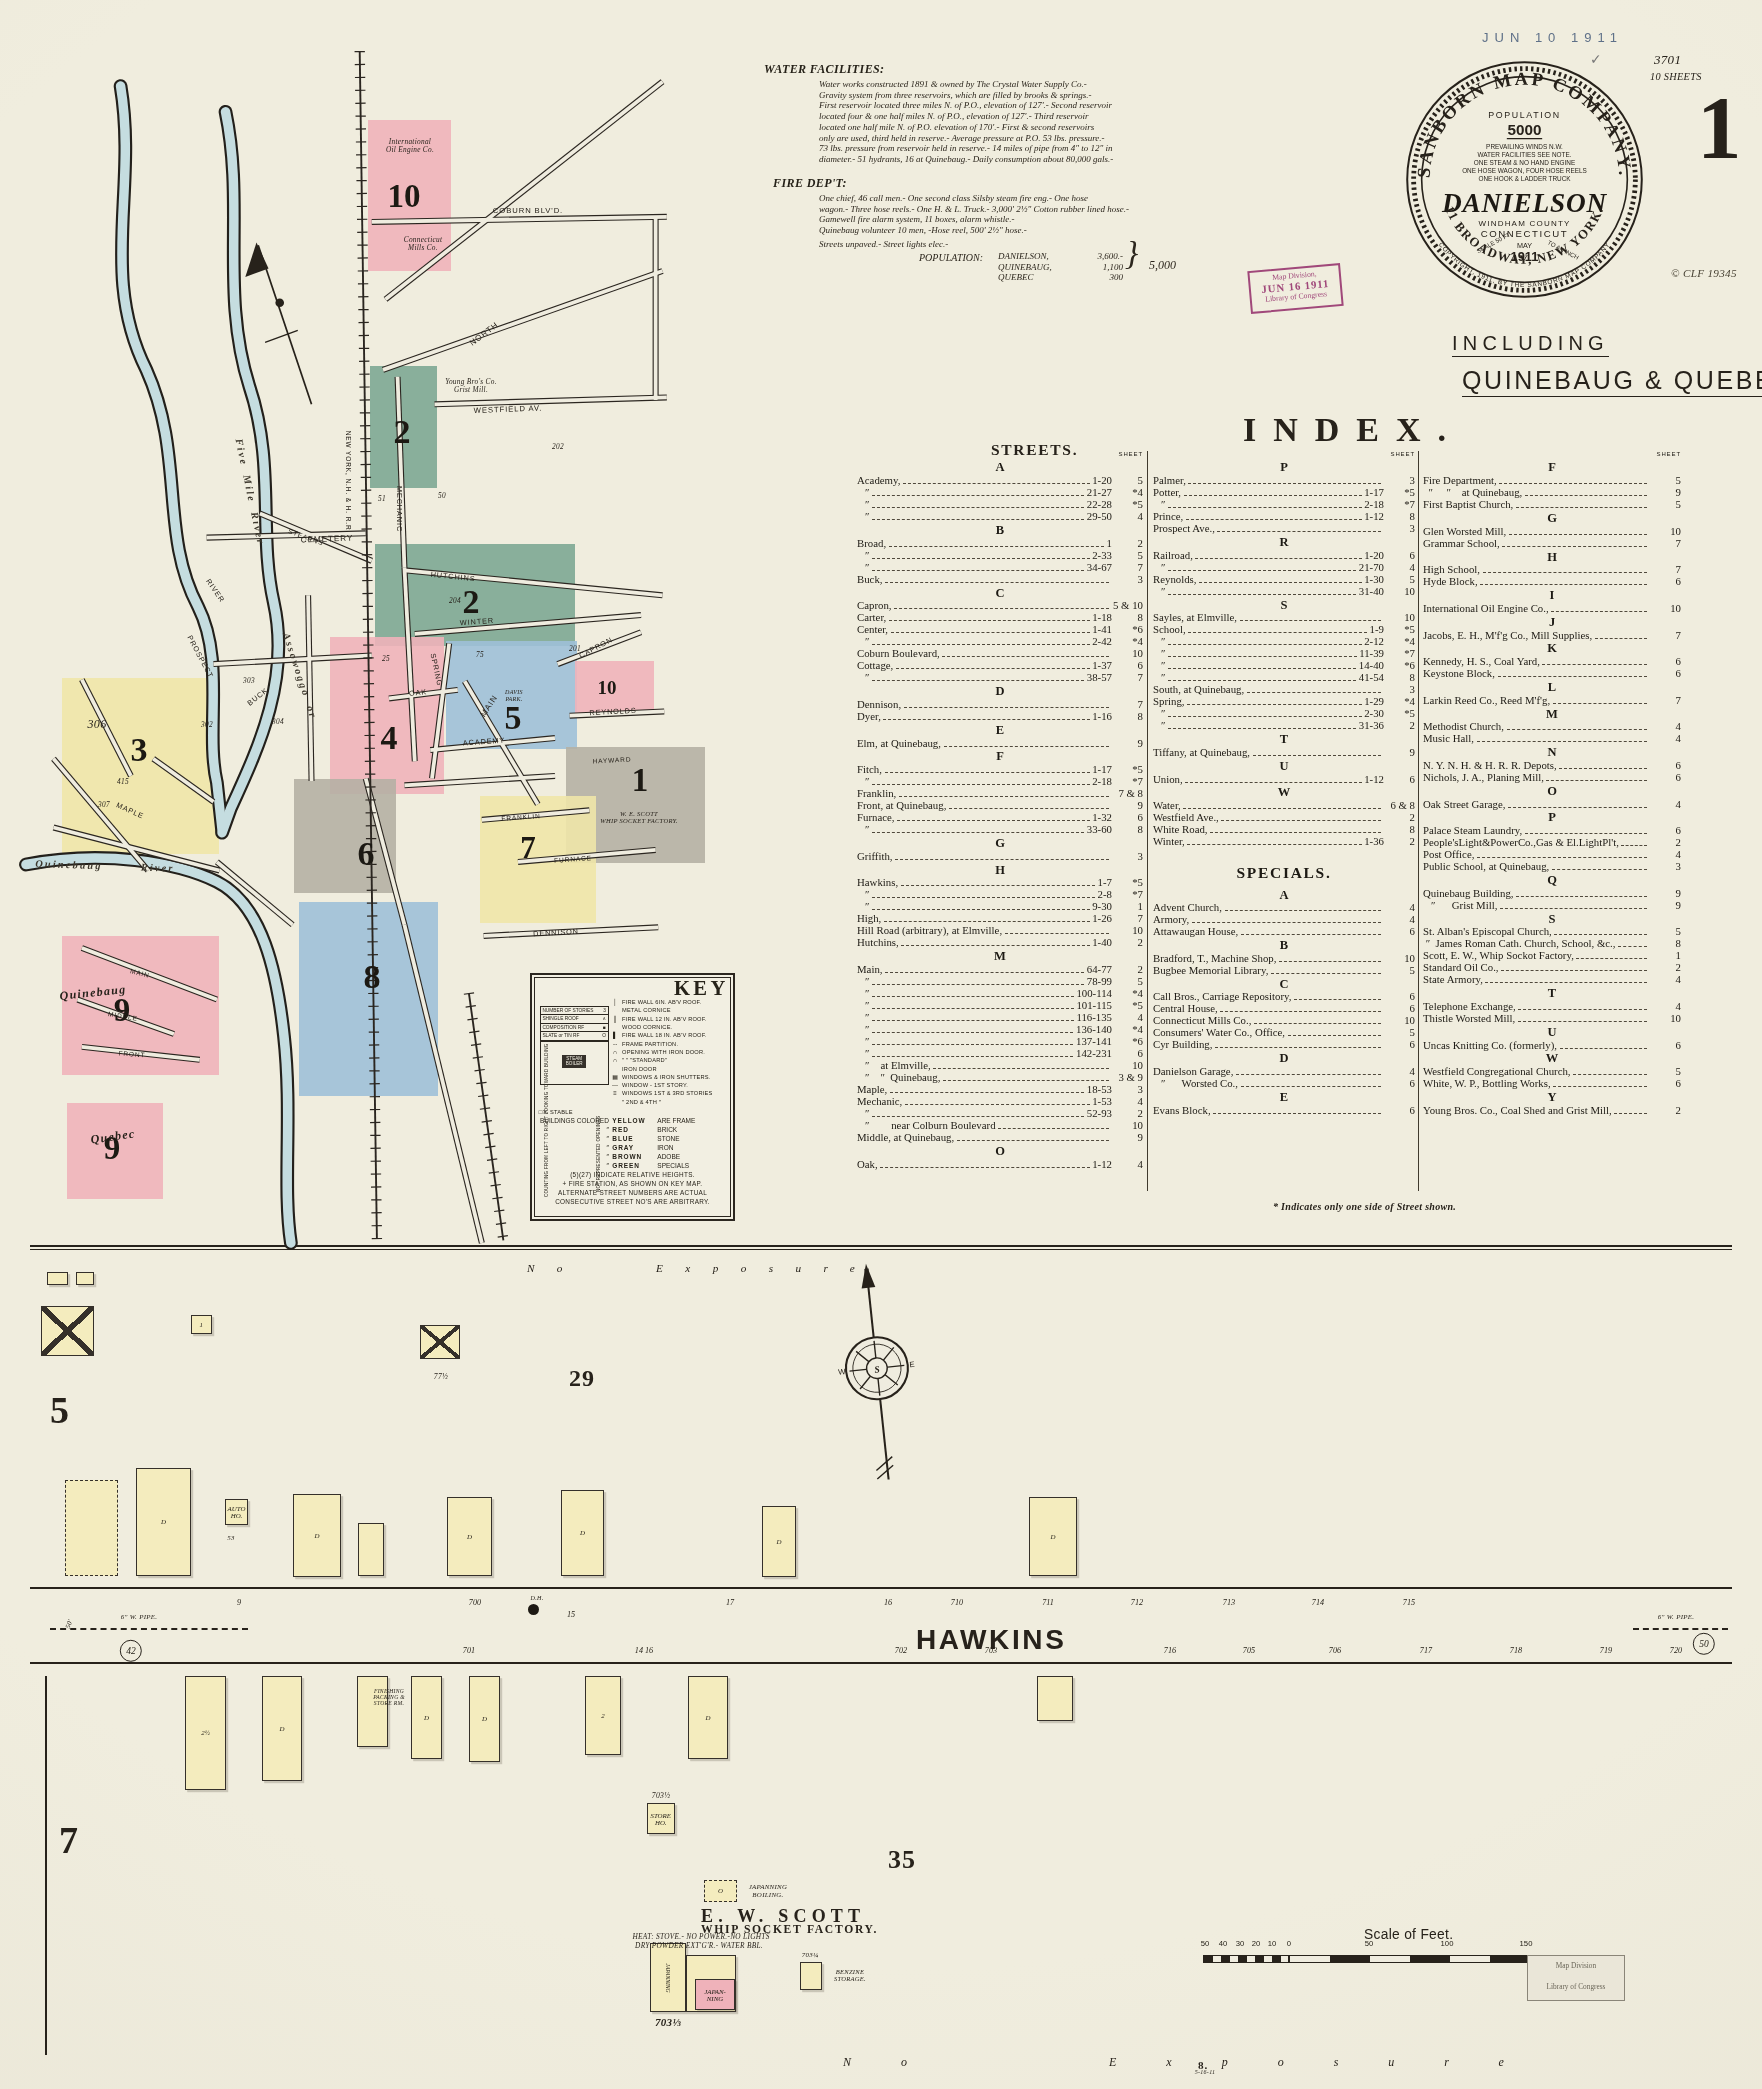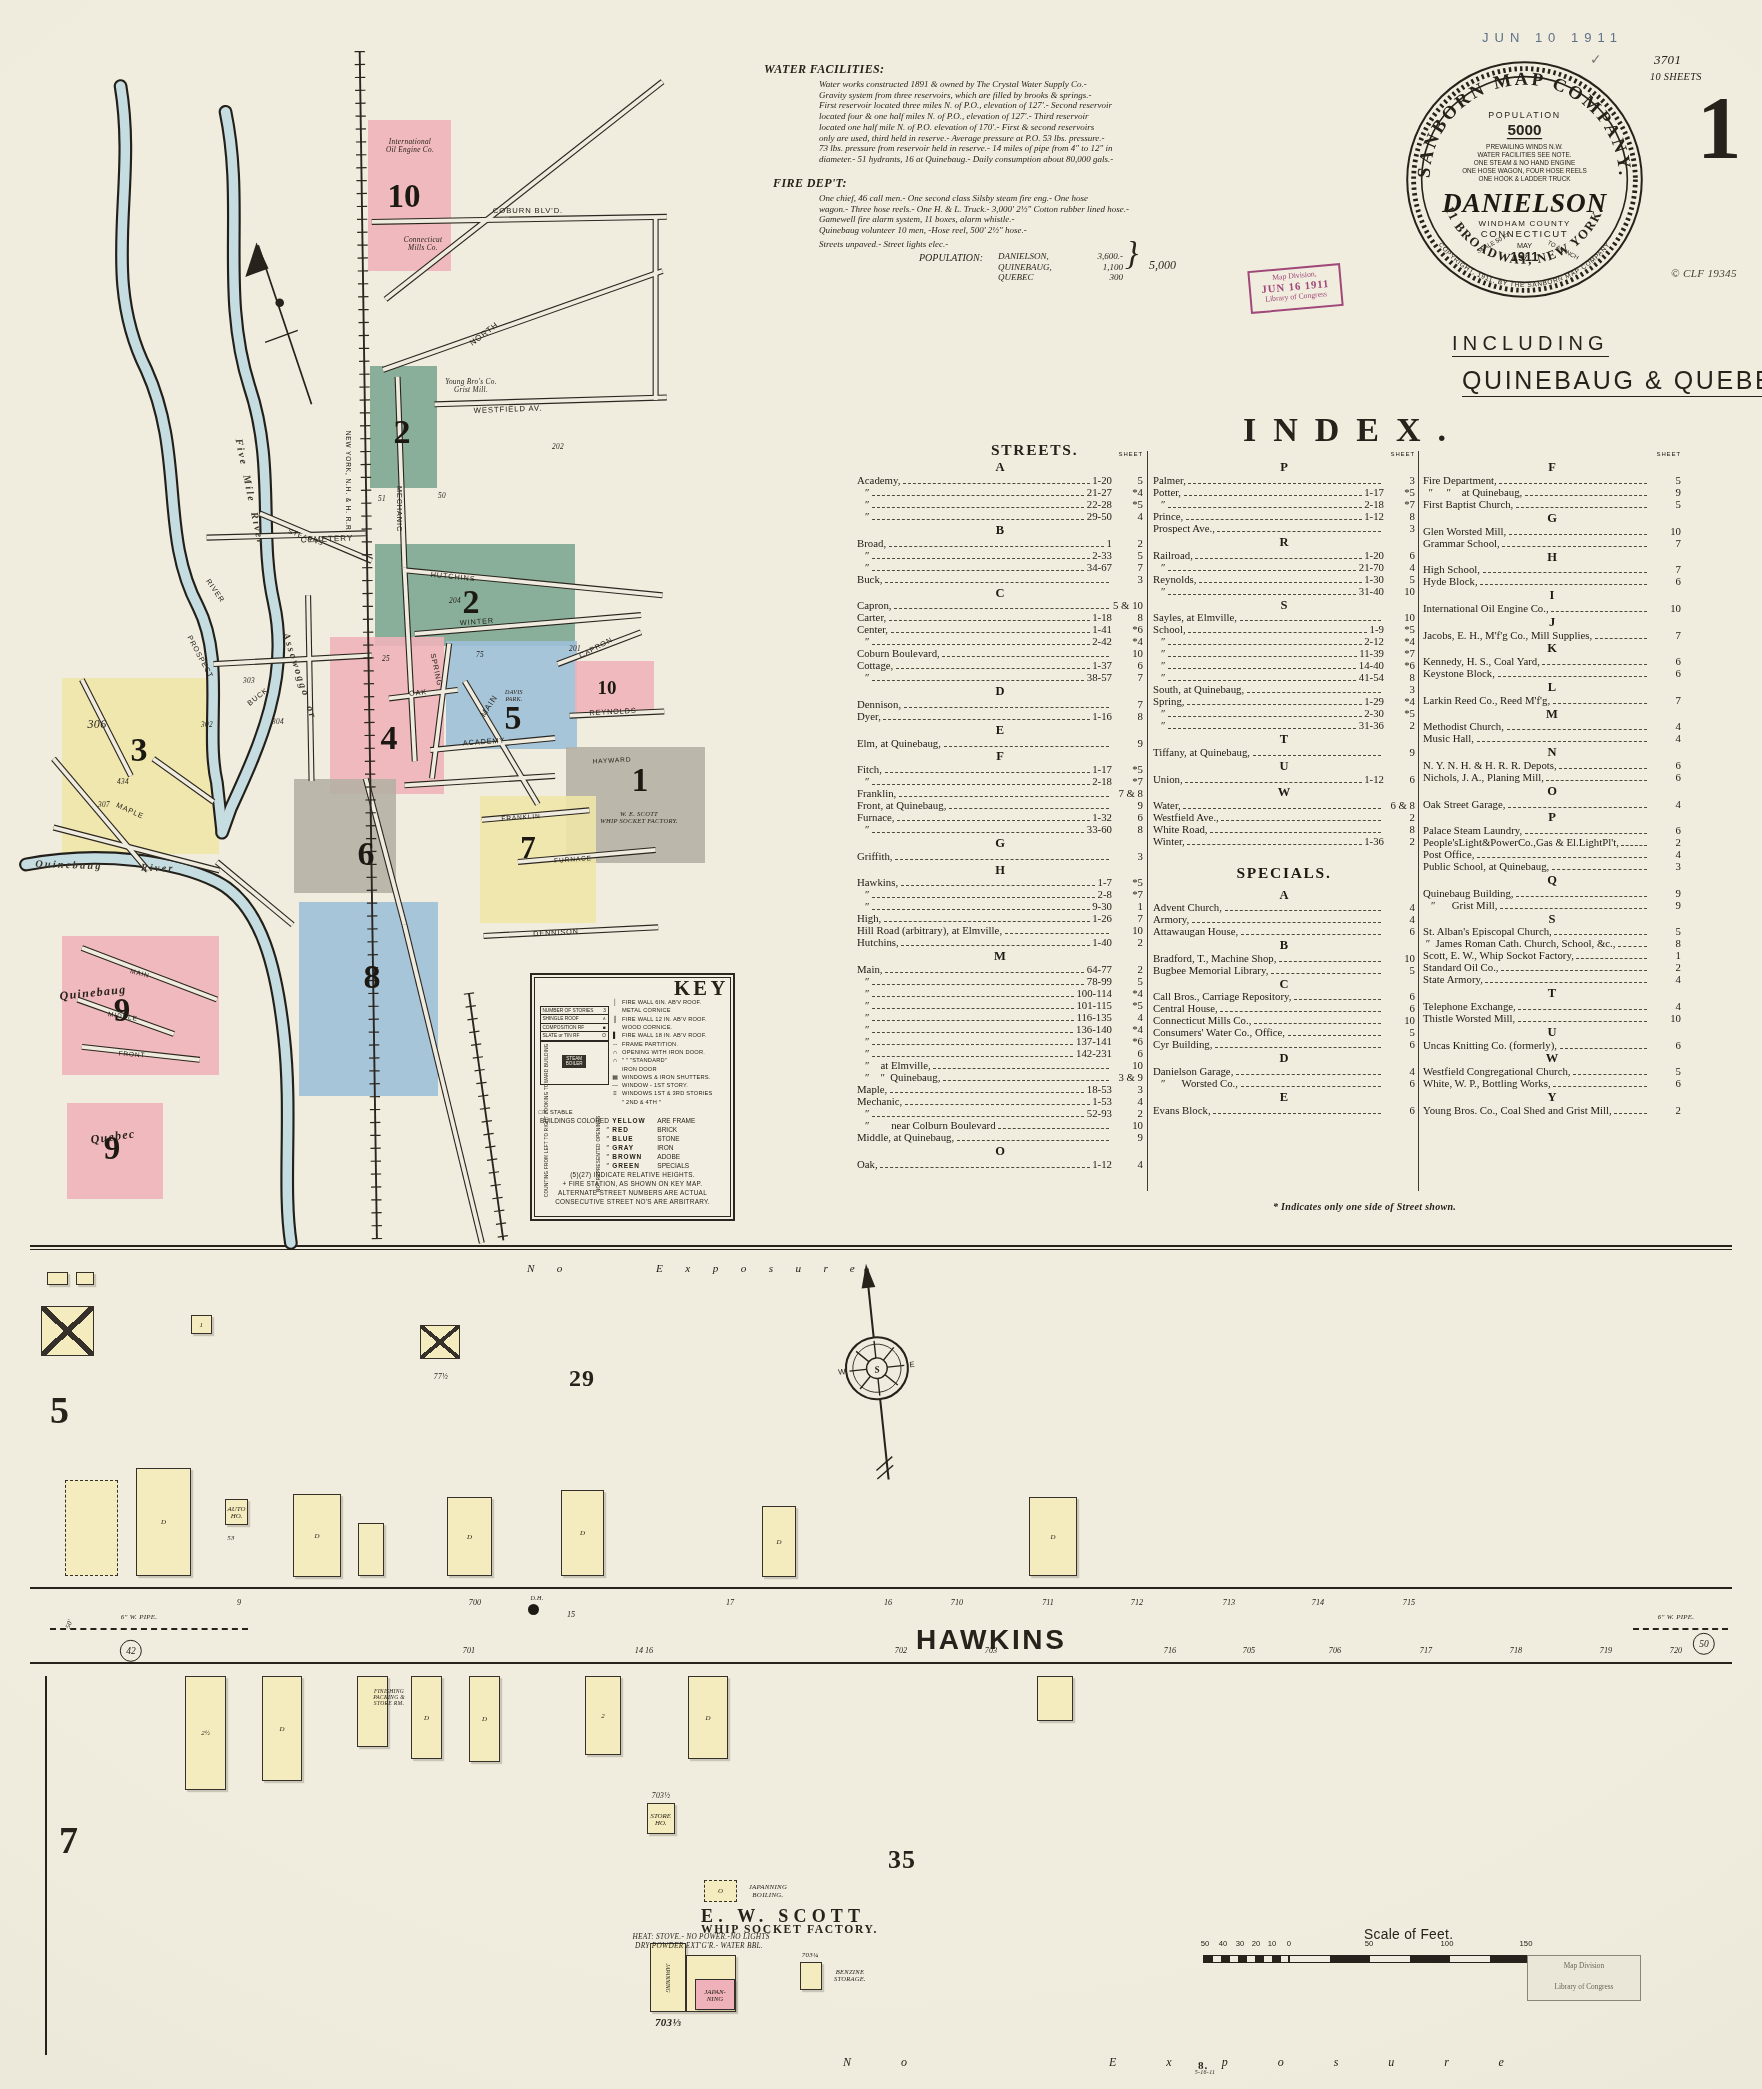--- a/index.html
+++ b/index.html
@@ -57,21 +57,21 @@
 .kc-pre{width:76px;text-align:right;padding-right:3.4px}
 .kc-word{width:45px;font-weight:bold;letter-spacing:0.9px}
 .key-note{font-size:6.4px;line-height:9px;text-align:center;font-family:"Liberation Sans",sans-serif;letter-spacing:0.3px}
 #key-mini{position:absolute;left:7.7px;top:31px;width:69px;border:1.2px solid #2c2720;font-size:4.8px;line-height:7.4px;font-family:"Liberation Sans",sans-serif}
 #key-mini div{border-bottom:0.9px solid #2c2720;display:flex;justify-content:space-between;padding:0 1.7px}
 #key-boiler{position:absolute;left:7.7px;top:65px;width:69px;height:45px;border:1.2px solid #2c2720;font-size:4.6px;text-align:center;padding-top:1.7px;font-family:"Liberation Sans",sans-serif}
 .key-vrot{position:absolute;font-size:4.5px;font-family:"Liberation Sans",sans-serif;transform:rotate(-90deg);transform-origin:left top;white-space:nowrap;letter-spacing:0.3px}
 
 #lib-stamp{position:absolute;left:1249px;top:267px;width:93px;height:43px;border:2.2px solid #a0487a;color:#a0487a;transform:rotate(-5deg);text-align:center;font-family:"Liberation Serif",serif;padding-top:1.7px}
 #jun-stamp{position:absolute;left:1482px;top:30px;color:#5e7088;font-size:13px;letter-spacing:6px;font-family:"Liberation Sans",sans-serif}
-#md-box{position:absolute;left:1527px;top:1955px;width:114px;height:46px;border:1.7px solid #8a8578;background:#eae6d8;color:#6a6658;font-size:7.3px;font-family:"Liberation Serif",serif;text-align:center;padding-top:5.2px}
+#md-box{position:absolute;left:1527px;top:1955px;width:98px;height:46px;border:1.7px solid #8a8578;background:#eae6d8;color:#6a6658;font-size:7.3px;font-family:"Liberation Serif",serif;text-align:center;padding-top:5.2px}
 #md-box .l2{margin-top:12px}
 .scale-seg{position:absolute;height:7.7px;border:1.3px solid #27221b}
 svg{position:absolute;overflow:visible}
 .u{border-bottom:1.7px solid #27221b;padding-bottom:1.7px;display:inline-block}
 </style>
 </head>
 <body>
 
 <div id="page">
 
@@ -769,21 +769,21 @@
     <div class="lbl sc" style="left: 612px; top: 760px; font-size: 6.5px; z-index: 3; transform: translate(-50%, -50%) rotate(-3deg);">HAYWARD</div>
     <div class="lbl it" style="left: 382px; top: 499px; font-size: 7.3px; z-index: 3; transform: translate(-50%, -50%);">51</div>
     <div class="lbl it" style="left: 442px; top: 496px; font-size: 7.3px; z-index: 3; transform: translate(-50%, -50%);">50</div>
     <div class="lbl it" style="left: 455px; top: 601px; font-size: 7.3px; z-index: 3; transform: translate(-50%, -50%);">204</div>
     <div class="lbl it" style="left: 386px; top: 659px; font-size: 7.3px; z-index: 3; transform: translate(-50%, -50%);">25</div>
     <div class="lbl it" style="left: 480px; top: 655px; font-size: 7.3px; z-index: 3; transform: translate(-50%, -50%);">75</div>
     <div class="lbl it" style="left: 249px; top: 681px; font-size: 7.3px; z-index: 3; transform: translate(-50%, -50%);">303</div>
     <div class="lbl it" style="left: 207px; top: 725px; font-size: 7.3px; z-index: 3; transform: translate(-50%, -50%);">302</div>
     <div class="lbl it" style="left: 278px; top: 722px; font-size: 7.3px; z-index: 3; transform: translate(-50%, -50%);">304</div>
     <div class="lbl it" style="left: 97px; top: 725px; font-size: 12px; z-index: 3; transform: translate(-50%, -50%);">306</div>
-    <div class="lbl it" style="left: 123px; top: 782px; font-size: 7.3px; z-index: 3; transform: translate(-50%, -50%);">434</div>
+    <div class="lbl it" style="left: 123px; top: 782px; font-size: 7.3px; z-index: 3; transform: translate(-50%, -50%);">415</div>
     <div class="lbl it" style="left: 104px; top: 805px; font-size: 7.3px; z-index: 3; transform: translate(-50%, -50%);">307</div>
     <div class="lbl it" style="left: 558px; top: 447px; font-size: 7.3px; z-index: 3; transform: translate(-50%, -50%);">202</div>
     <div class="lbl it" style="left: 575px; top: 649px; font-size: 7.3px; z-index: 3; transform: translate(-50%, -50%);">201</div>
     <div class="lbl bn" style="left: 60px; top: 1411px; font-size: 38px; z-index: 4; transform: translate(-50%, -50%);">5</div>
     <div class="lbl bn" style="left: 582px; top: 1378px; font-size: 24px; z-index: 4; transform: translate(-50%, -50%);">29</div>
     <div class="lbl bn" style="left: 69px; top: 1841px; font-size: 38px; z-index: 4; transform: translate(-50%, -50%);">7</div>
     <div class="lbl bn" style="left: 902px; top: 1860px; font-size: 26px; z-index: 4; transform: translate(-50%, -50%);">35</div>
     <div class="bld dsh" style="left: 65px; top: 1480px; width: 53px; height: 96px; z-index: 3;"></div>
     <div class="bld" style="left: 136px; top: 1468px; width: 55px; height: 108px; z-index: 3;">
       <span class="bt">D</span>

